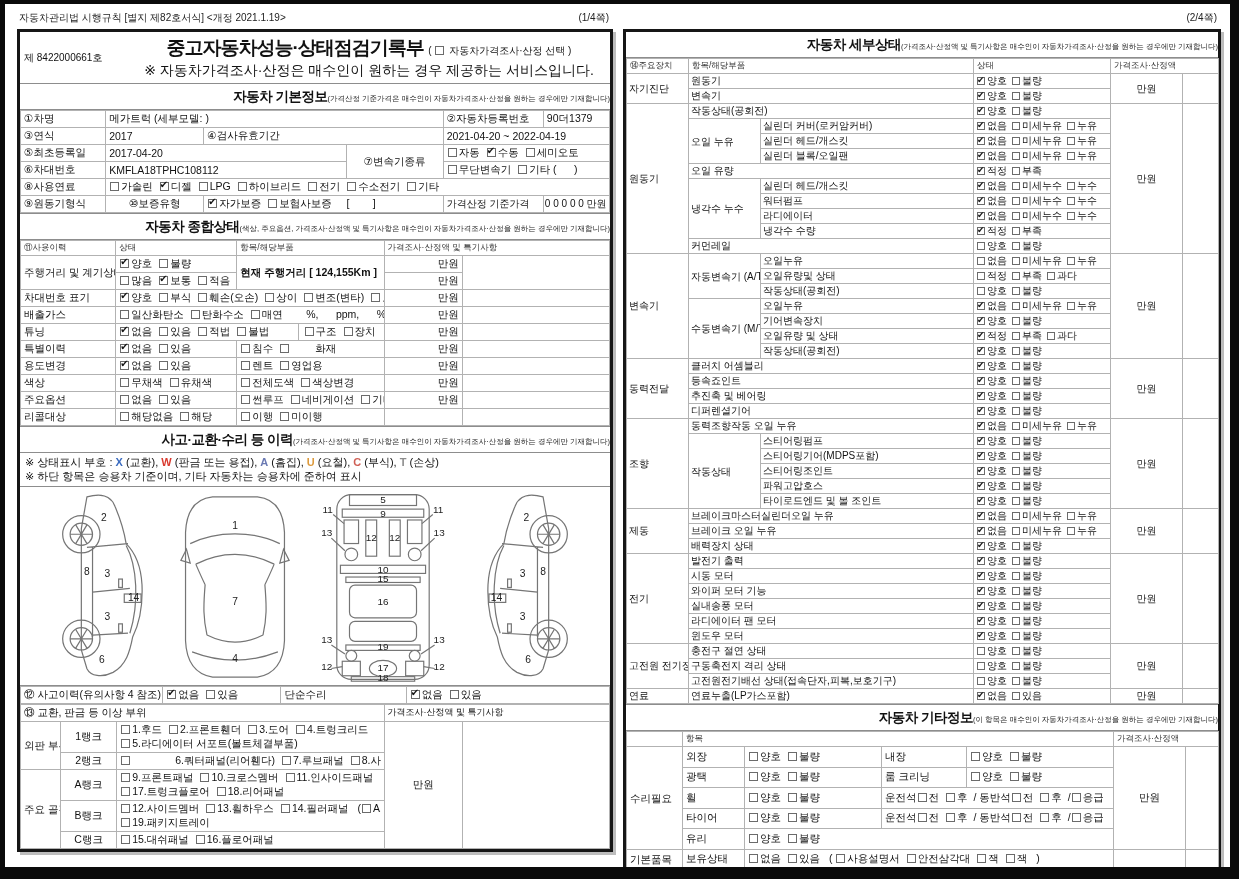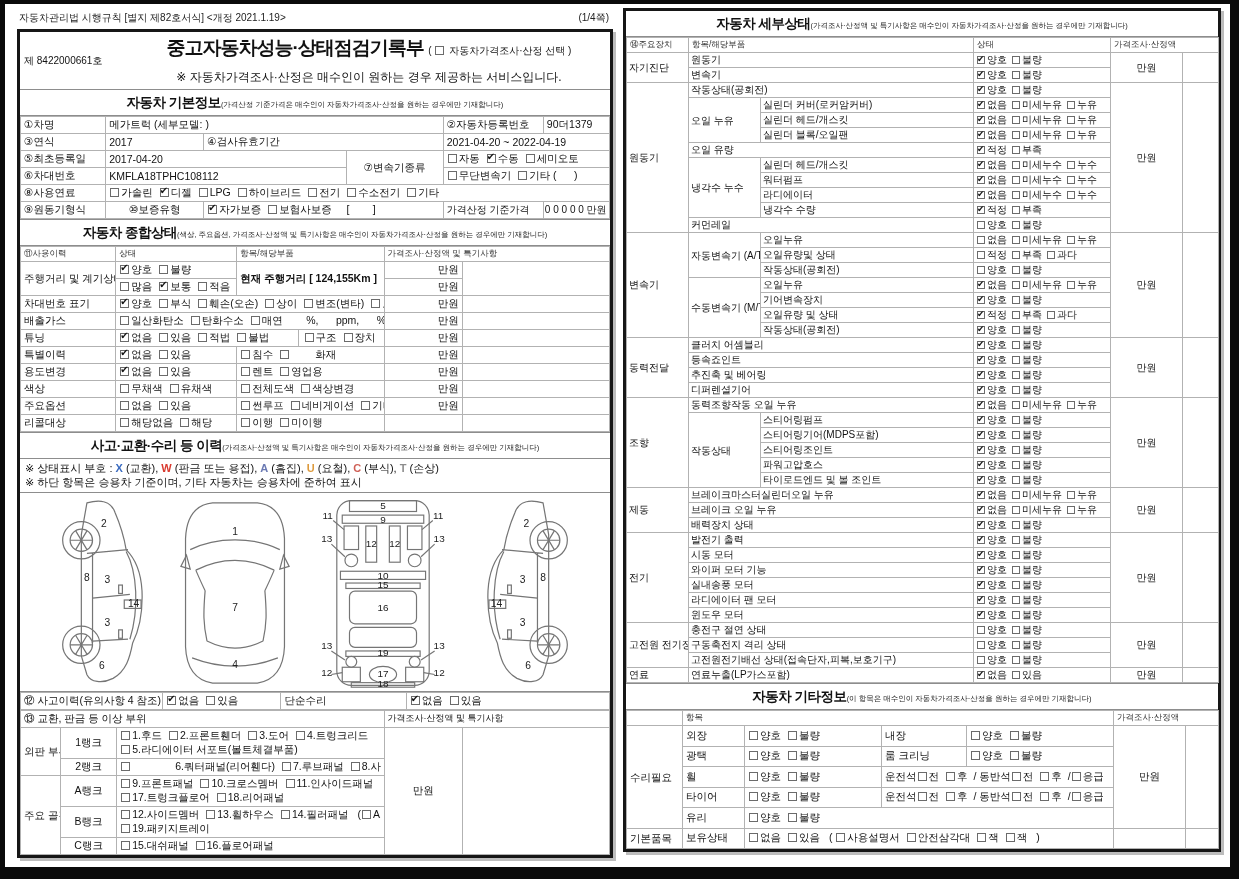--- a/index.html
+++ b/index.html
@@ -8,22 +8,22 @@
 .page{position:absolute;top:4px}
 #p1{left:12px;width:596px}
 #p2{left:618px;width:598px}
 .pghead{display:flex;justify-content:space-between;font-size:10px;padding:3px 4px 4px 2px;color:#222}
 .docbox{border:3px solid #161616;background:#fff;box-shadow:3px 3px 0 #bdbdbd}
 .titlebar{display:flex;align-items:center;border-bottom:1px solid #8d8d8d;padding:3px 4px}
 .docno{font-size:10px;width:108px;flex:none}
 .titlemid{flex:1;text-align:center}
 .h1{font-weight:bold;font-size:19px;letter-spacing:-1px}
 .topt{font-size:10px}
-.tnote{font-size:12px;margin-top:8px}
-.sechead{border-bottom:1px solid #8d8d8d;border-top:1px solid #8d8d8d;text-align:center;padding:3px 0}
+.tnote{font-size:14px;margin-top:1px}
+.sechead{border-bottom:1px solid #8d8d8d;border-top:1px solid #8d8d8d;text-align:right;padding:3px 0}
 .stitle{font-weight:bold;font-size:13.5px;letter-spacing:-0.5px}
 .snote{font-size:7.5px;color:#222}
 table.t{border-collapse:collapse;width:100%;table-layout:fixed}
 .t td{border:1px solid #b2b2b2;font-size:10.5px;padding:0 3px;height:17px;overflow:hidden;white-space:nowrap;vertical-align:middle}
 .t tr.colhead td{font-size:8.5px;color:#333;height:14px;padding:1px 3px}
 .lab{padding:0 3px}
 .pre{white-space:pre-line;line-height:1.15}
 .cb{display:inline-block;width:9px;height:9px;border:1px solid #6b6b6b;background:#fff;margin:0 2px 0 1px;position:relative;top:1px;flex:none}
 .cb.ck::after{content:"✔";position:absolute;left:-1px;top:-4px;font-size:10px;font-weight:bold;color:#151515}
 .opt{margin-right:6px;white-space:nowrap}
@@ -386,20 +386,24 @@
               <div class="pline"><span class="opt"><span class="cb"></span><span class="olb" style="white-space: pre;">15.대쉬패널</span></span><span class="opt"><span class="cb"></span><span class="olb" style="white-space: pre;">16.플로어패널</span></span></div>
             </td>
           </tr>
         </tbody>
     </table>
 
   </div>
 </div>
 
 <div class="page" id="p2">
+  <div class="pghead">
+    <span></span>
+    <span>(2/4쪽)</span>
+  </div>
   <div class="docbox">
 
     <div class="sechead" style="border-top:none">
       <span class="stitle">자동차 세부상태</span><span class="snote">(가격조사·산정액 및 특기사항은 매수인이 자동차가격조사·산정을 원하는 경우에만 기재합니다)</span>
     </div>
 
     <table class="t dt">
       <colgroup>
           <col style="width:62px">
           <col style="width:72px">

